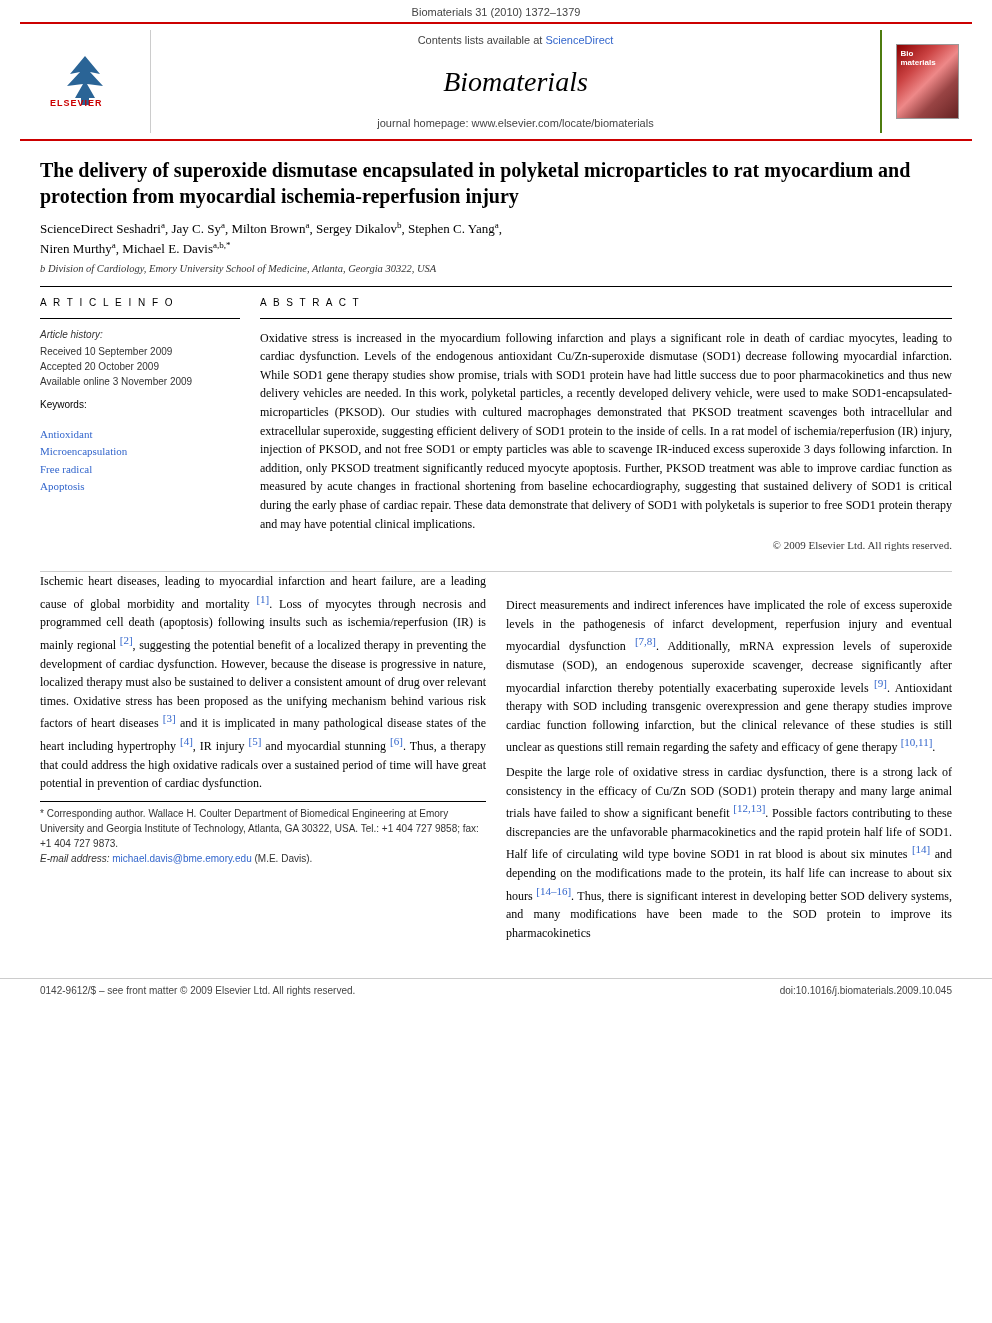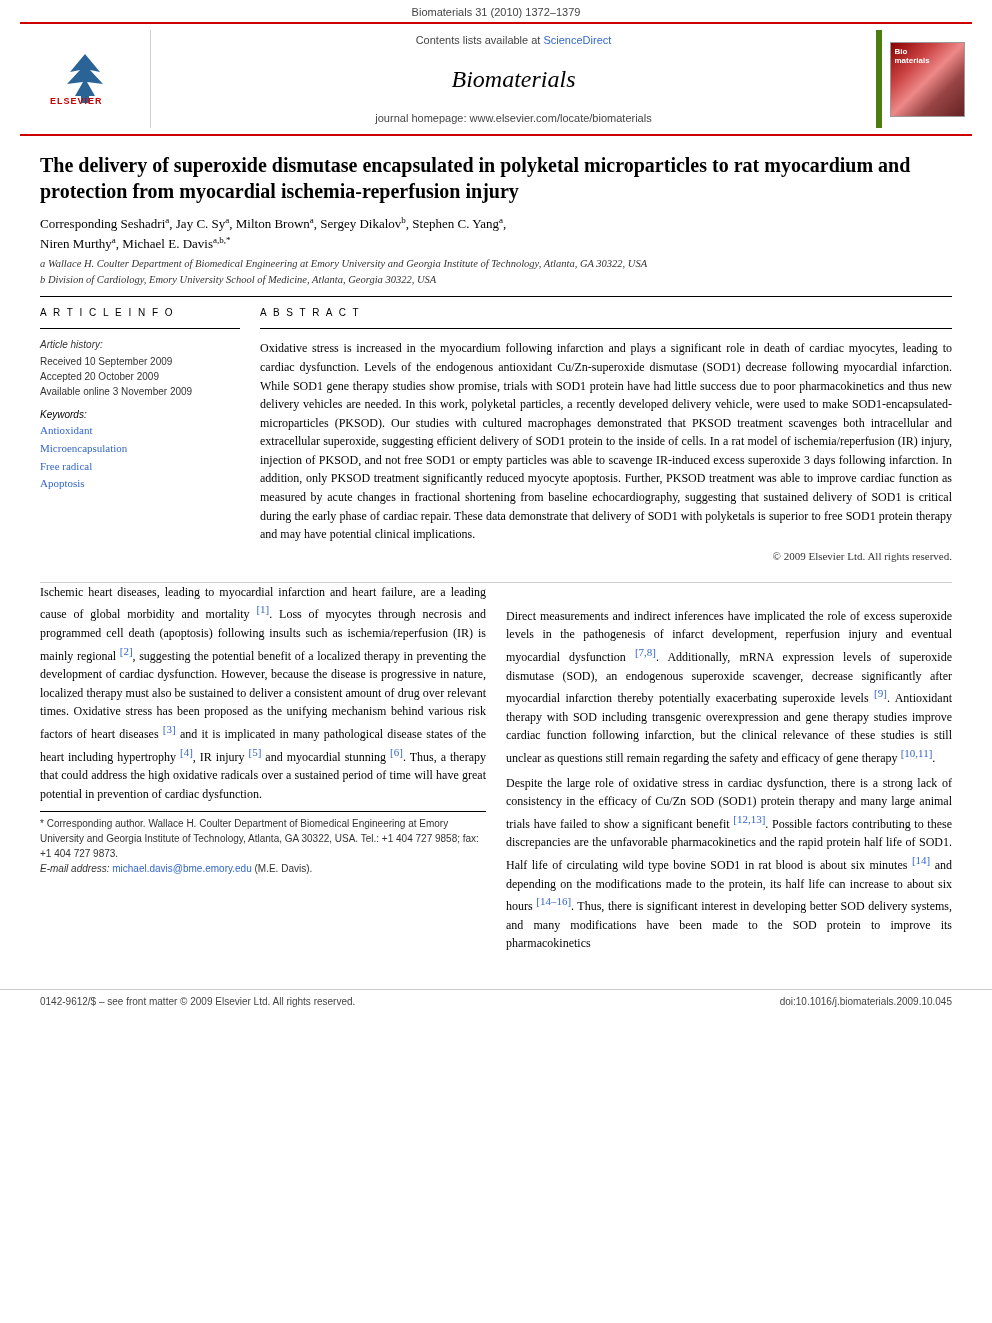--- a/index.html
+++ b/index.html
@@ -57,39 +57,39 @@
       height: 55px;
     }
 
     .banner-center {
       flex: 1;
       display: flex;
       flex-direction: column;
       align-items: center;
       justify-content: center;
       border-left: 1px solid #ccc;
-      border-right: 6px solid #4d7c0f;
+      border-right: 2px solid #4d7c0f;
       padding: 4px 10px;
       text-align: center;
     }
 
     .sciencedirect-line {
       font-size: 11px;
       color: #444;
       font-family: Arial, sans-serif;
       margin-bottom: 4px;
     }
 
     .sciencedirect-link {
       color: #3366cc;
       text-decoration: none;
     }
 
     .journal-name-banner {
-      font-size: 24px;
+      font-size: 28px;
       font-family: 'Times New Roman', Times, serif;
       color: #000;
       font-style: italic;
       margin: 16px 0;
     }
 
     .journal-homepage {
       font-size: 11px;
       color: #444;
       font-family: Arial, sans-serif;
@@ -98,21 +98,21 @@
 
     .banner-right {
       width: 90px;
       display: flex;
       align-items: center;
       justify-content: center;
       padding: 4px;
     }
 
     .biomaterials-cover {
-      width: 75px;
+      width: 63px;
       height: 75px;
       background: linear-gradient(135deg, #8B0000 0%, #c44 30%, #e88 50%, #944 70%, #622 100%);
       border: 1px solid #999;
       display: flex;
       align-items: flex-start;
       justify-content: flex-start;
       padding: 4px;
     }
 
     .cover-title {
@@ -294,24 +294,23 @@
       justify-content: space-between;
       padding: 6px 40px;
       font-size: 10px;
       color: #444;
       font-family: Arial, sans-serif;
       border-top: 1px solid #ccc;
       margin-top: 10px;
     }
 
     .keywords-heading {
-      font-style: italic;
-      font-size: 10px;
-      font-family: Arial, sans-serif;
-      margin-bottom: 2px;
+      font-size: 10px;
+      font-family: Arial, sans-serif;
+      margin-bottom: 16px;
     }
   </style>
 </head>
 <body>
 
 <div class="page-wrapper">
 
   <div class="journal-header">
     <span>Biomaterials 31 (2010) 1372–1379</span>
   </div>
@@ -350,30 +349,29 @@
         <span class="cover-title">Bio<br>materials</span>
       </div>
     </div>
   </div>
 
   <div class="article-content">
 
     <div class="article-title">The delivery of superoxide dismutase encapsulated in polyketal microparticles to rat myocardium and protection from myocardial ischemia-reperfusion injury</div>
 
     <div class="authors-line">
-      <span>Corresponding Seshadri</span><sup class="author-sup">a</sup>,
+      <span>ScienceDirect Seshadri</span><sup class="author-sup">a</sup>,
       <span>Jay C. Sy</span><sup class="author-sup">a</sup>,
       <span>Milton Brown</span><sup class="author-sup">a</sup>,
       <span>Sergey Dikalov</span><sup class="author-sup">b</sup>,
       <span>Stephen C. Yang</span><sup class="author-sup">a</sup>,<br>
       <span>Niren Murthy</span><sup class="author-sup">a</sup>,
       <span>Michael E. Davis</span><sup class="author-sup">a,b,*</sup>
     </div>
 
-    <div class="affiliations">a Wallace H. Coulter Department of Biomedical Engineering at Emory University and Georgia Institute of Technology, Atlanta, GA 30322, USA</div>
     <div class="affiliations">b Division of Cardiology, Emory University School of Medicine, Atlanta, Georgia 30322, USA</div>
 
     <hr class="divider-line">
 
     <div class="two-col-section">
 
       <div class="left-col">
         <div class="section-heading-sm">A R T I C L E   I N F O</div>
         <hr class="divider-line">
         <div class="article-info-label">Article history:</div>

